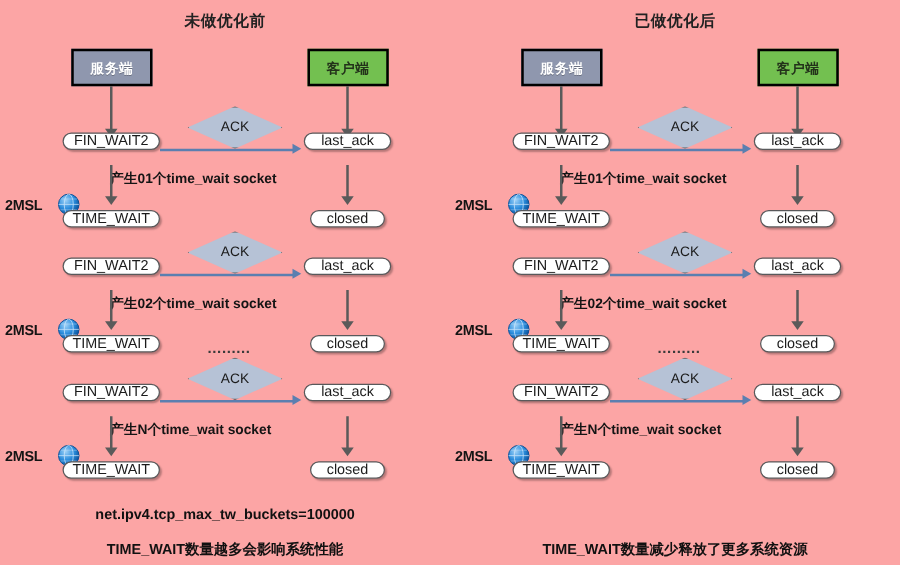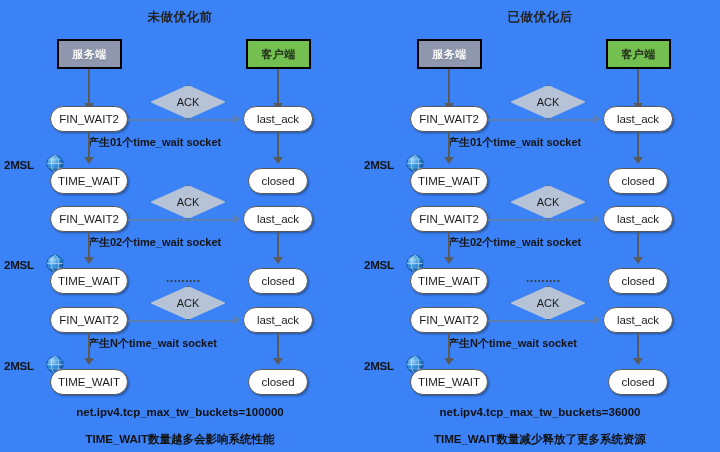--- a/index.html
+++ b/index.html
@@ -7,21 +7,21 @@
     margin: 0; padding: 0;
     width: 720px; height: 452px;
     background: #ffffff;
     font-family: "Liberation Sans", "DejaVu Sans", sans-serif;
     overflow: hidden;
   }
   #canvas {
     position: relative;
     width: 720px;
     height: 452px;
-    background: #3b82f6;
+    background: #fca5a5;
   }
   .panel { position: absolute; top: 0; width: 360px; height: 452px; }
   .panel.left  { left: 0; }
   .panel.right { left: 360px; }
 
   .panel-title {
     position: absolute;
     top: 9px;
     left: 0;
     width: 360px;
@@ -51,21 +51,21 @@
     text-shadow: 0 1px 0 rgba(0,0,0,.25);
   }
   .endpoint.client {
     background: #73c050;
     color: #23321a;
   }
 
   
   .node {
     position: absolute;
-    height: 26px;
+    height: 14px;
     border: 1.6px solid #59595b;
     border-radius: 13px;
     background: #ffffff;
     display: flex;
     align-items: center;
     justify-content: center;
     font-size: 11.5px;
     color: #1b1b1b;
     box-shadow: 1.5px 1.5px 1.5px rgba(0,0,0,.28);
     white-space: nowrap;
@@ -354,17 +354,16 @@
         <circle cx="10" cy="9.5" r="8.2" fill="url(#g1)" stroke="#0a4f96" stroke-width="0.8"></circle>
         <ellipse cx="10" cy="9.5" rx="3.6" ry="8.2" fill="none" stroke="#cfe7fb" stroke-width="0.7" opacity=".85"></ellipse>
         <path d="M1.9 9.5 H18.1" stroke="#cfe7fb" stroke-width="0.7" opacity=".85" fill="none"></path>
         <path d="M3.3 5.2 H16.7 M3.3 13.8 H16.7" stroke="#cfe7fb" stroke-width="0.5" opacity=".6" fill="none"></path>
         <path d="M14.5 15 L20 20.5" stroke="#9aa3ad" stroke-width="2.6" stroke-linecap="round"></path>
       </svg>
     </div>
     <div class="node wide" style="left:50px; top:369px;">TIME_WAIT</div>
     <div class="node narrow" style="left:248px; top:369px;">closed</div>
 
-    <div class="footline" style="top:406px;">net.ipv4.tcp_max_tw_buckets=36000</div>
     <div class="footline" style="top:432px;">TIME_WAIT数量减少释放了更多系统资源</div>
   </div>
 
 </div>
 
 </body></html>

